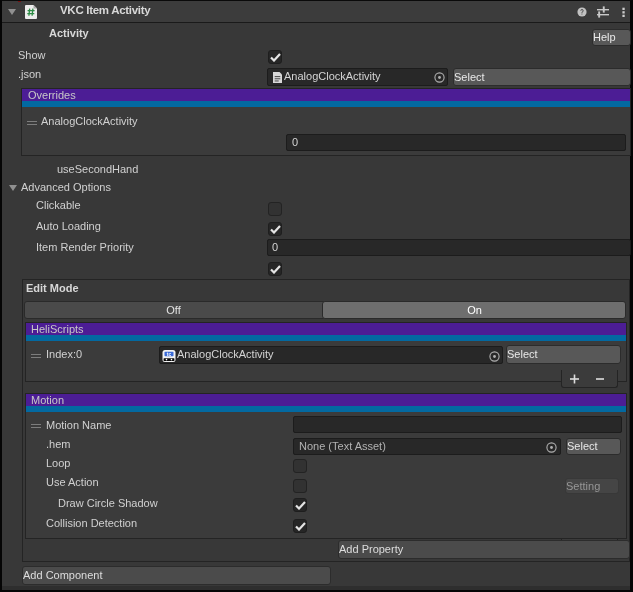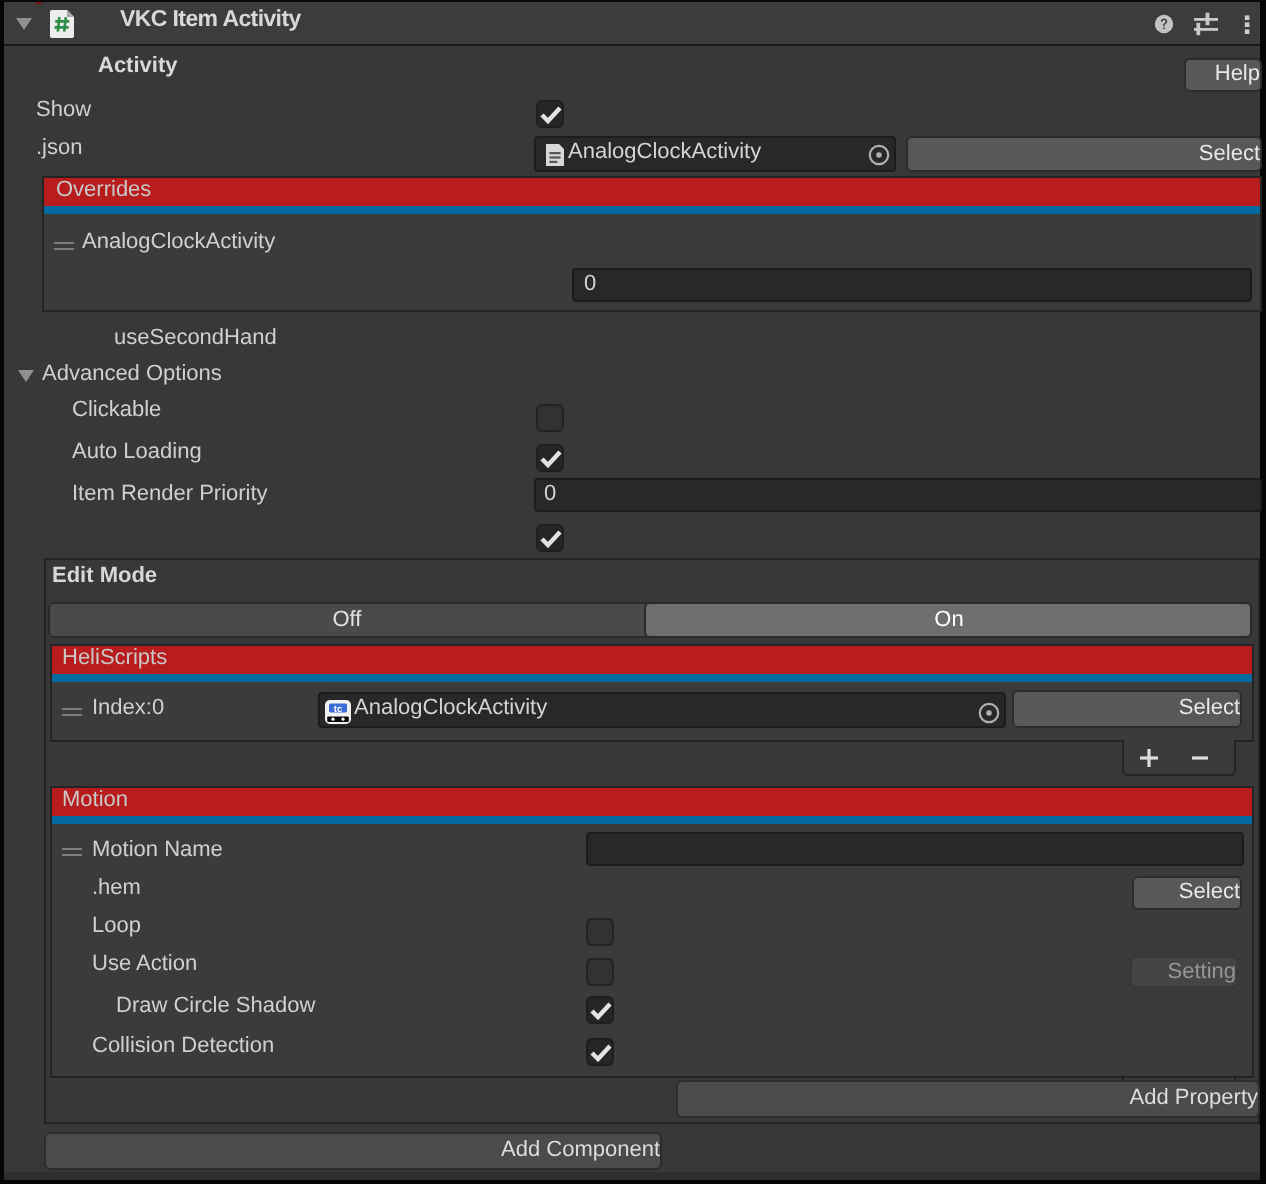--- a/index.html
+++ b/index.html
@@ -14,26 +14,26 @@
 .bold { font-weight:bold; color:#d8d8d8; }
 
 #hdr { position:absolute; left:0; top:0; width:628px; height:22px; background:#3c3c3c; border-bottom:1px solid #1a1a1a; }
 
 .chk { position:absolute; width:14px; height:14px; background:#262626; border:1px solid #1e1e1e; border-radius:3px; }
 .chk.off { background:#323232; border-color:#232323; }
 .chk svg { position:absolute; left:1px; top:2px; }
 
 .field { position:absolute; background:#282828; border:1px solid #1c1c1c; border-radius:2px; color:#d4d4d4; line-height:14px; display:flex; align-items:center; }
 
-.btn { position:absolute; background:#585858; border:1px solid #2c2c2c; border-radius:3px; color:#e8e8e8; text-align:right; }
+.btn { position:absolute; background:#585858; border:1px solid #2c2c2c; border-radius:3px; color:#e8e8e8; text-align:left; }
 .btn.dim { background:#454545; color:#969696; border-color:#383838; }
 .btn.add { background:#4b4b4b; color:#dddddd; }
 
 .box { position:absolute; border:1px solid #242424; background:#3b3b3b; }
-.strip { position:absolute; left:0; top:0; right:0; background:#b91c1c; border-bottom:4px solid #0369a1; color:#c8c8c8; line-height:13px; }
+.strip { position:absolute; left:0; top:0; right:0; background:#4c1d95; border-bottom:6px solid #0369a1; color:#c8c8c8; line-height:13px; }
 
 .handle { position:absolute; width:10px; height:4px; border-top:1px solid #7d7d7d; border-bottom:1px solid #7d7d7d; }
 
 .tri { position:absolute; width:0; height:0; border-left:4.5px solid transparent; border-right:4.5px solid transparent; border-top:6.5px solid #909090; }
 
 .picker { position:absolute; }
 
 .footer { position:absolute; width:57px; height:18px; background:#3b3b3b; border:1px solid #242424; border-top:none; border-radius:0 0 3px 3px; color:#dddddd; }
 </style>
 </head>
@@ -131,21 +131,21 @@
 </div>
 
 <div class="box" style="left:20px; top:278px; width:608px; height:283px; background:#383838;"></div>
 <div class="lbl bold" style="left:24px; top:280px;">Edit Mode</div>
 
 <div class="abs" style="left:22px; top:300px; width:602px; height:18px; background:#4a4a4a; border:1px solid #2a2a2a; border-radius:3px;"></div>
 <div class="abs" style="left:320px; top:300px; width:304px; height:18px; background:#6e6e6e; border:1px solid #2a2a2a; border-radius:3px;"></div>
 <div class="lbl" style="left:321px; top:302px; width:303px; text-align:center; color:#ffffff;">On</div>
 <div class="lbl" style="left:0; top:302px; width:343px; text-align:center; color:#e2e2e2;">Off</div>
 
-<div class="box" style="left:23px; top:321px; width:602px; height:49px;">
+<div class="box" style="left:23px; top:321px; width:602px; height:60px;">
   <div class="strip" style="height:18px; padding-left:5px;">HeliScripts</div>
 </div>
 <div class="handle" style="left:29px; top:353px;"></div>
 <div class="lbl" style="left:44px; top:346px;">Index:0</div>
 <div class="field" style="left:157px; top:345px; width:344px; height:18px;">
   <svg class="abs" style="left:2px; top:2px;" width="14" height="14" viewBox="0 0 14 14">
     <rect x="0.5" y="1" width="13" height="12" rx="2.5" fill="#f2f2f2"></rect>
     <rect x="2.5" y="2.8" width="9" height="4.4" rx="0.8" fill="#3a6bd8"></rect>
     <text x="7" y="6.8" font-size="4.8" font-weight="bold" fill="#ffffff" text-anchor="middle" font-family="Liberation Sans">tc</text>
     <rect x="1.6" y="9.2" width="10.8" height="2.8" rx="0.6" fill="#0a0a0a"></rect>
@@ -166,20 +166,27 @@
         </svg></div>
 
 <div class="box" style="left:23px; top:392px; width:602px; height:146px;">
   <div class="strip" style="height:18px; padding-left:5px;">Motion</div>
 </div>
 <div class="handle" style="left:29px; top:423px;"></div>
 <div class="lbl" style="left:44px; top:417px;">Motion Name</div>
 <div class="field" style="left:291px; top:415px; width:329px; height:17px;"></div>
 
 <div class="lbl" style="left:44px; top:436px;">.hem</div>
+<div class="field" style="left:291px; top:437px; width:268px; height:17px;">
+  <span class="abs" style="left:5px; top:0px; color:#b2b2b2;">None (Text Asset)</span>
+  <svg class="picker" style="right:3px; top:3px;" width="11" height="11" viewBox="0 0 11 11">
+    <circle cx="5.5" cy="5.5" r="4.6" fill="none" stroke="#b0b0b0" stroke-width="1.1"></circle>
+    <circle cx="5.5" cy="5.5" r="1.4" fill="#b0b0b0"></circle>
+  </svg>
+</div>
 <div class="btn" style="left:564px; top:437px; width:55px; height:17px; line-height:15px;">Select</div>
 
 <div class="lbl" style="left:44px; top:455px;">Loop</div>
 <div class="chk off" style="left:291px; top:458px;"></div>
 
 <div class="lbl" style="left:44px; top:474px;">Use Action</div>
 <div class="chk off" style="left:291px; top:478px;"></div>
 <div class="btn dim" style="left:563px; top:477px; width:54px; height:16px; line-height:14px;">Setting</div>
 
 <div class="lbl" style="left:44px; top:495px;margin-left:12px;">Draw Circle Shadow</div>

